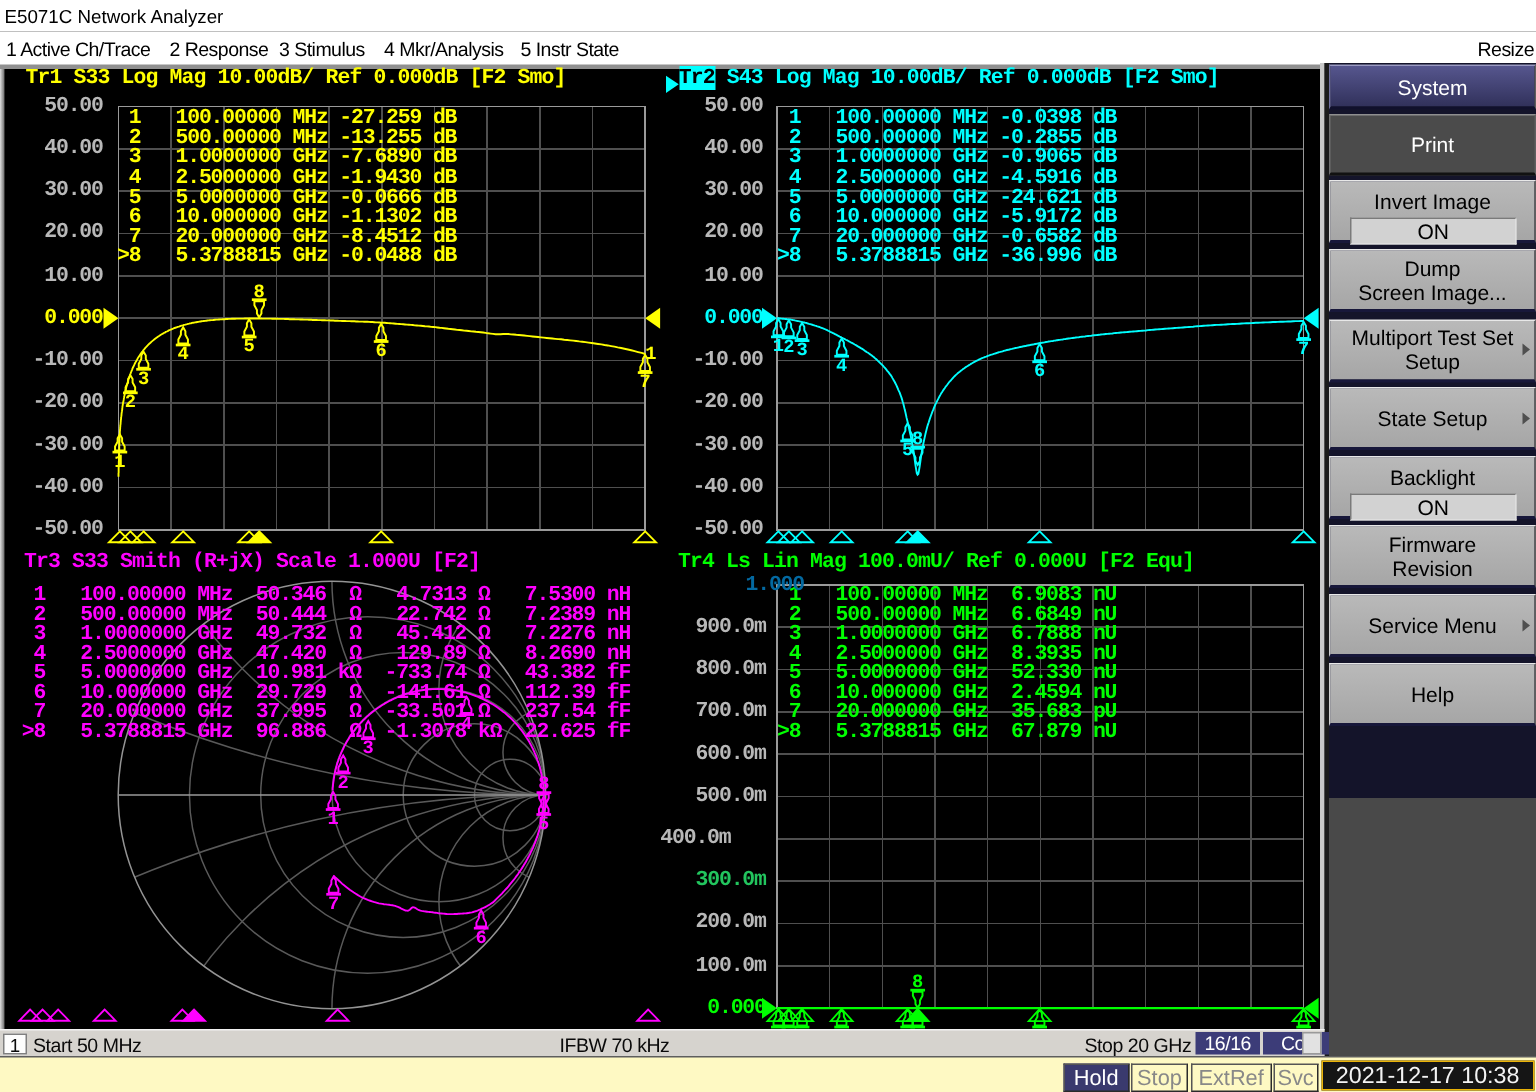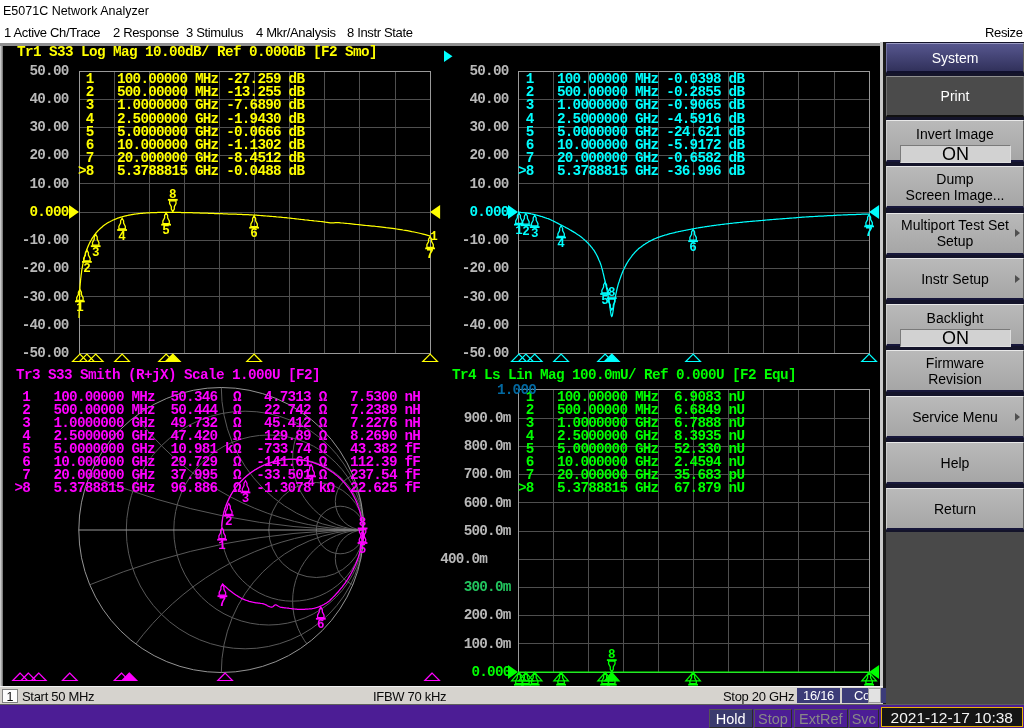--- a/index.html
+++ b/index.html
@@ -15,27 +15,27 @@
 #sidebar{position:absolute;left:880px;top:42px;width:144px;height:661.5px;background:#494949}
 #sb1{position:absolute;left:0;top:0;width:3px;height:661.5px;background:#c9c9c9}
 #sb2{position:absolute;left:3px;top:0;width:3px;height:661.5px;background:#1b1b1b}
 #btnarea{position:absolute;left:6px;top:0;width:138px;height:490px;background:#14142a}
 .btn{position:absolute;left:0;width:138px;color:#000;font-size:14px;text-align:center;border-top:1px solid #e8e8e8;border-left:1px solid #cfcfcf;border-right:1px solid #5f5f5f;border-bottom:2px solid #17173a}
 .gb{background:linear-gradient(#b9b9b9,#a6a6a6)}
 .sysb{background:linear-gradient(#56568e,#31315b);color:#fff;border-top-color:#9a9ac2;border-left-color:#7070a0;border-bottom-color:#10102c}
 .prtb{background:#4b4b4b;color:#fff;border-top-color:#8f8f8f;border-left-color:#6f6f6f;border-bottom-color:#111}
 .btn .lbl{position:absolute;left:0;right:0;top:50%;transform:translateY(-50%);line-height:16px}
 .btn .lbl1{position:absolute;left:0;right:0;top:5px;line-height:16px}
-.onbox{position:absolute;left:13px;top:23.5px;width:111px;height:18px;background:#d2d2d2;border:1px solid #7a7a7a;border-bottom-color:#dedede;border-right-color:#dedede;font-size:18px;line-height:16px;color:#000;text-align:center}
+.onbox{position:absolute;left:13px;top:23.5px;width:111px;height:18px;background:#d2d2d2;border:1px solid #7a7a7a;border-bottom-color:#dedede;border-right-color:#dedede;font-size:14px;line-height:16px;color:#000;text-align:center}
 .sarr{position:absolute;right:3px;top:50%;margin-top:-4px;width:0;height:0;border-left:5.5px solid #4f4f4f;border-top:4px solid transparent;border-bottom:4px solid transparent}
 #statusbar{position:absolute;left:0;top:686px;width:883px;height:17.5px;background:#d6d3ce;border-top:1px solid #f2f2f2;font-size:13px;letter-spacing:-0.3px;color:#0a0a0a}
 .sbt{position:absolute;top:2px}
 #chbox{position:absolute;left:2px;top:1.5px;width:15.5px;height:14.5px;background:#fdfdfd;border:1px solid #808080;text-align:center;font-size:12.5px;line-height:14px}
 .nbox{position:absolute;top:1px;height:15px;background:#3c3c78;color:#fff;text-align:center;font-size:13px;line-height:15px}
-#btmbar{position:absolute;left:0;top:703.5px;width:1024px;height:24.5px;background:#4c1d95;border-top:1px solid #5e5e5e}
+#btmbar{position:absolute;left:0;top:703.5px;width:1024px;height:24.5px;background:#fef9c3;border-top:1px solid #5e5e5e}
 .bb{position:absolute;top:4px;height:19px;text-align:center;font-size:14.5px;line-height:18px;color:#888;border:1px solid #2a2a2a;border-top-color:#555;border-left-color:#555}
 #holdb{background:#3a3a6e;color:#fff}
 #dateb{position:absolute;left:880.5px;top:2px;width:142.5px;height:20.5px;background:#151515;color:#f4f4f4;font-size:15.5px;line-height:20px;text-align:center;border:1px solid #eab308}
 </style></head><body>
 <div id="scr">
 <div id="plot"></div>
 <div style="position:absolute;left:0;top:42px;width:3px;height:644px;background:linear-gradient(90deg,#e0e0e0,#6a6a6a)"></div>
 <svg width="1024" height="728" viewBox="0 0 1024 728">
 <style>.mt{font-family:"Liberation Mono",monospace;font-weight:bold;font-size:12.5px}</style>
 <g stroke-width="1" shape-rendering="crispEdges">
@@ -256,24 +256,25 @@
 <text x="434.0" y="239.5" fill="#ffff00" text-anchor="middle" class="mt">1</text>
 </svg>
 <div id="topbar">
       <span style="position:absolute;left:3px;top:4px">E5071C Network Analyzer</span>
     </div>
 <div id="menubar">
 <span class="mi" style="left:4px">1 Active Ch/Trace</span>
 <span class="mi" style="left:113px">2 Response</span>
 <span class="mi" style="left:186px">3 Stimulus</span>
 <span class="mi" style="left:256px">4 Mkr/Analysis</span>
-<span class="mi" style="left:347px">8 Instr State</span>
+<span class="mi" style="left:347px">5 Instr State</span>
 <span class="mi" style="left:985px">Resize</span>
 </div>
 <div class="ttl" style="left:17px;top:46.2px;color:#ffff00">Tr1 S33 Log Mag 10.00dB/ Ref 0.000dB [F2 Smo]</div>
+<div class="ttl" style="left:452.5px;top:46.2px;color:#00ffff"><span class="tr2box">Tr2</span> S43 Log Mag 10.00dB/ Ref 0.000dB [F2 Smo]</div>
 <div class="ttl" style="left:16px;top:368.9px;color:#ff00ff">Tr3 S33 Smith (R+jX) Scale 1.000U [F2]</div>
 <div class="ttl" style="left:452px;top:368.9px;color:#00ff00">Tr4 Ls Lin Mag 100.0mU/ Ref 0.000U [F2 Equ]</div>
 <div class="mono" style="left:78px;top:73.4px;color:#ffff00"> 1   100.00000 MHz -27.259 dB
  2   500.00000 MHz -13.255 dB
  3   1.0000000 GHz -7.6890 dB
  4   2.5000000 GHz -1.9430 dB
  5   5.0000000 GHz -0.0666 dB
  6   10.000000 GHz -1.1302 dB
  7   20.000000 GHz -8.4512 dB
 &gt;8   5.3788815 GHz -0.0488 dB</div>
@@ -350,39 +351,36 @@
           <div class="onbox">ON</div>
         </div>
 <div class="btn gb" style="top:166px;height:42px">
           <div class="lbl">Dump<br>Screen Image...</div>
         </div>
 <div class="btn gb" style="top:212.5px;height:42.0px">
           <div class="lbl">Multiport Test Set<br>Setup</div>
           <div class="sarr"></div>
         </div>
 <div class="btn gb" style="top:258px;height:42px">
-          <div class="lbl">Instr Setup</div>
+          <div class="lbl">State Setup</div>
           <div class="sarr"></div>
         </div>
 <div class="btn gb" style="top:304px;height:42px">
           <div class="lbl1">Backlight</div>
           <div class="onbox">ON</div>
         </div>
 <div class="btn gb" style="top:350px;height:42px">
           <div class="lbl">Firmware<br>Revision</div>
         </div>
 <div class="btn gb" style="top:396px;height:42px">
           <div class="lbl">Service Menu</div>
           <div class="sarr"></div>
         </div>
 <div class="btn gb" style="top:442px;height:42px">
           <div class="lbl">Help</div>
-        </div>
-<div class="btn gb" style="top:488px;height:42px">
-          <div class="lbl">Return</div>
         </div>
       </div>
     </div>
 <div id="statusbar">
 <div id="chbox">1</div>
 <span class="sbt" style="left:22px">Start 50 MHz</span>
 <span class="sbt" style="left:373px">IFBW 70 kHz</span>
 <span class="sbt" style="left:723px">Stop 20 GHz</span>
 <div class="nbox" style="left:797px;width:43px">16/16</div>
 <div class="nbox" style="left:842px;width:44px">Cor</div>

